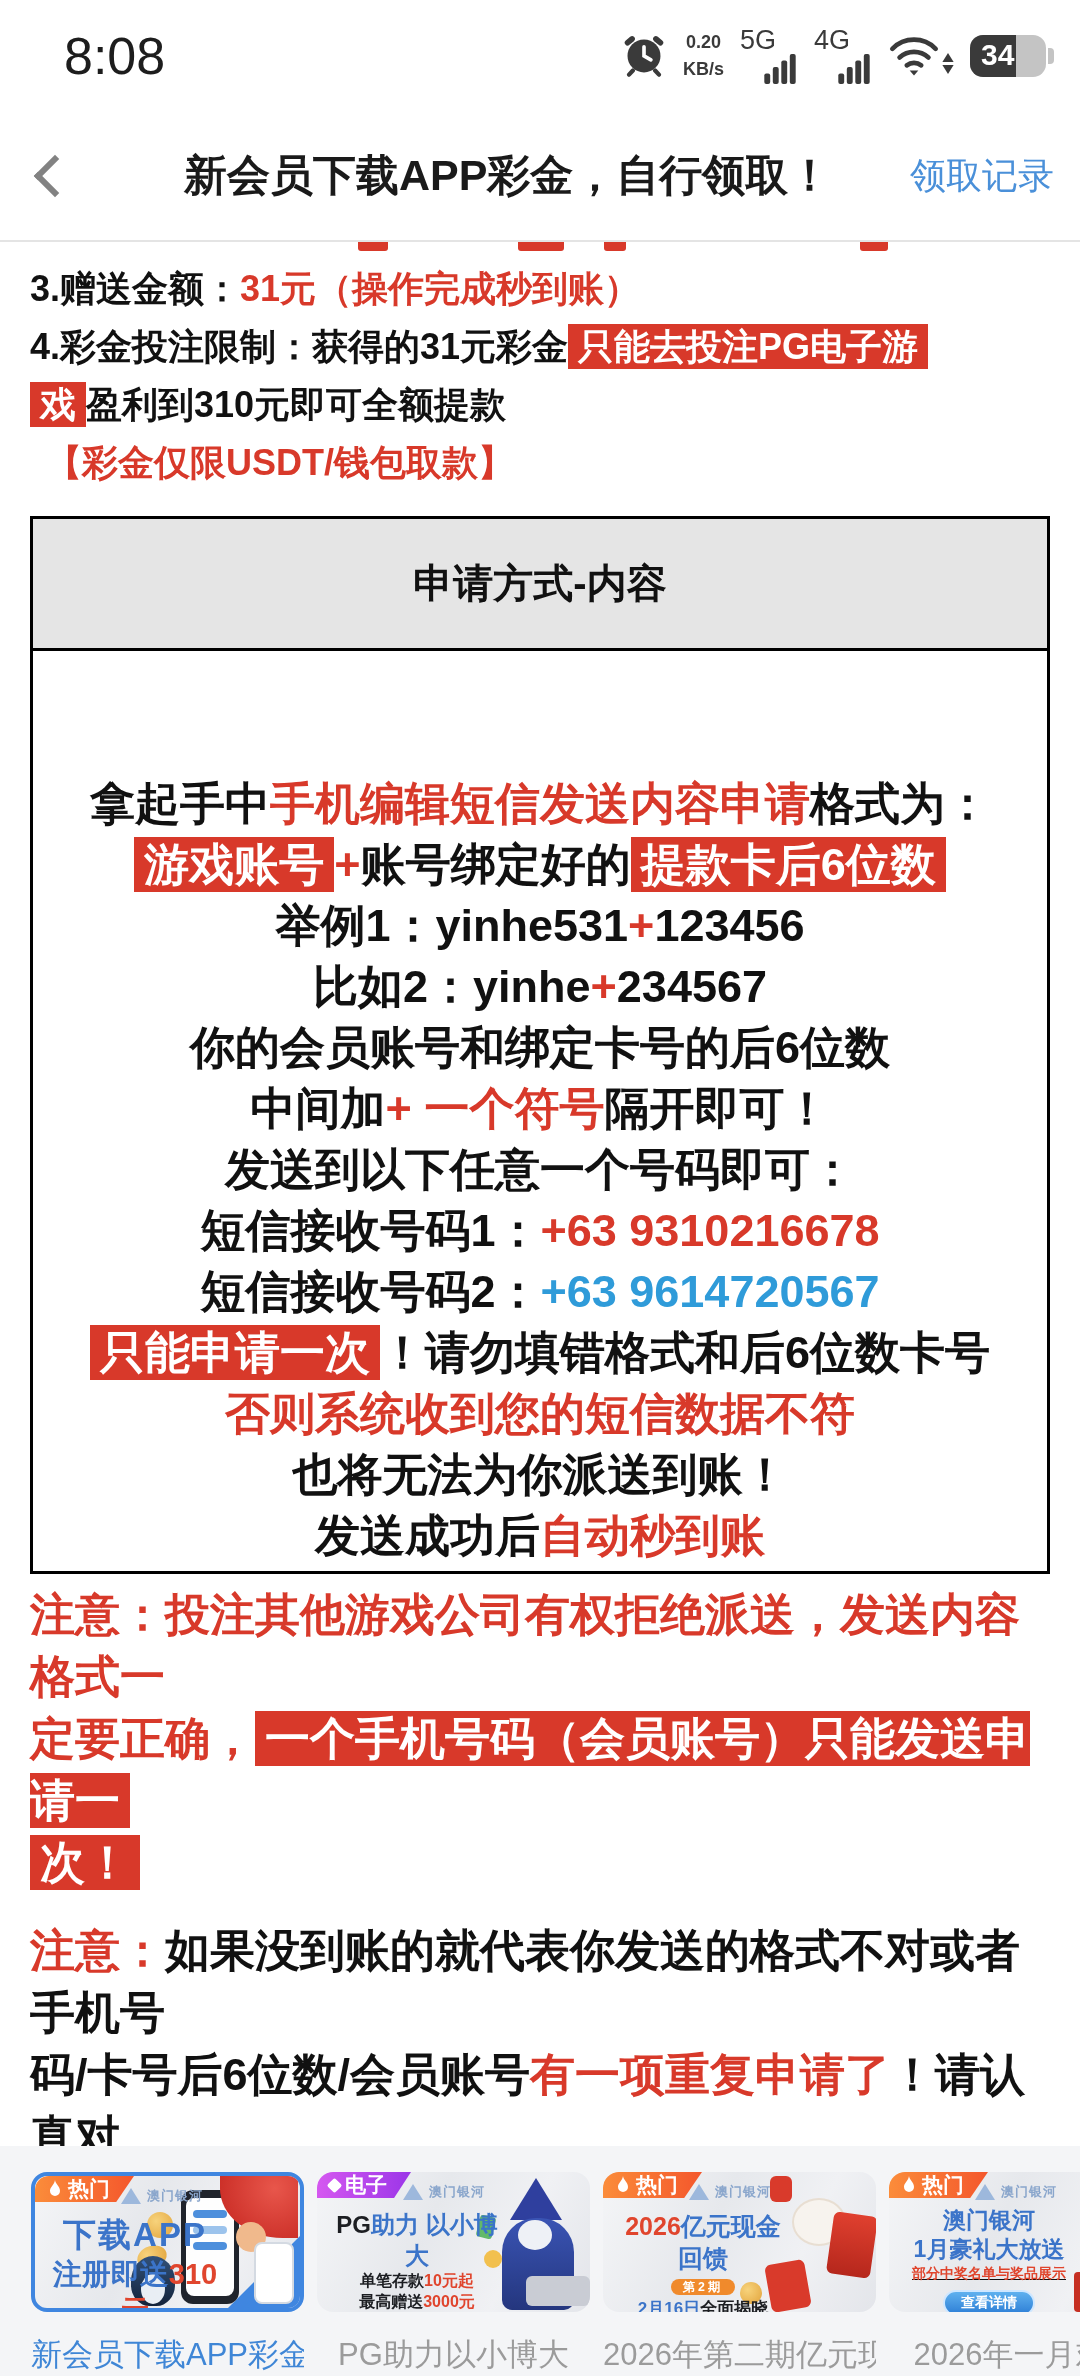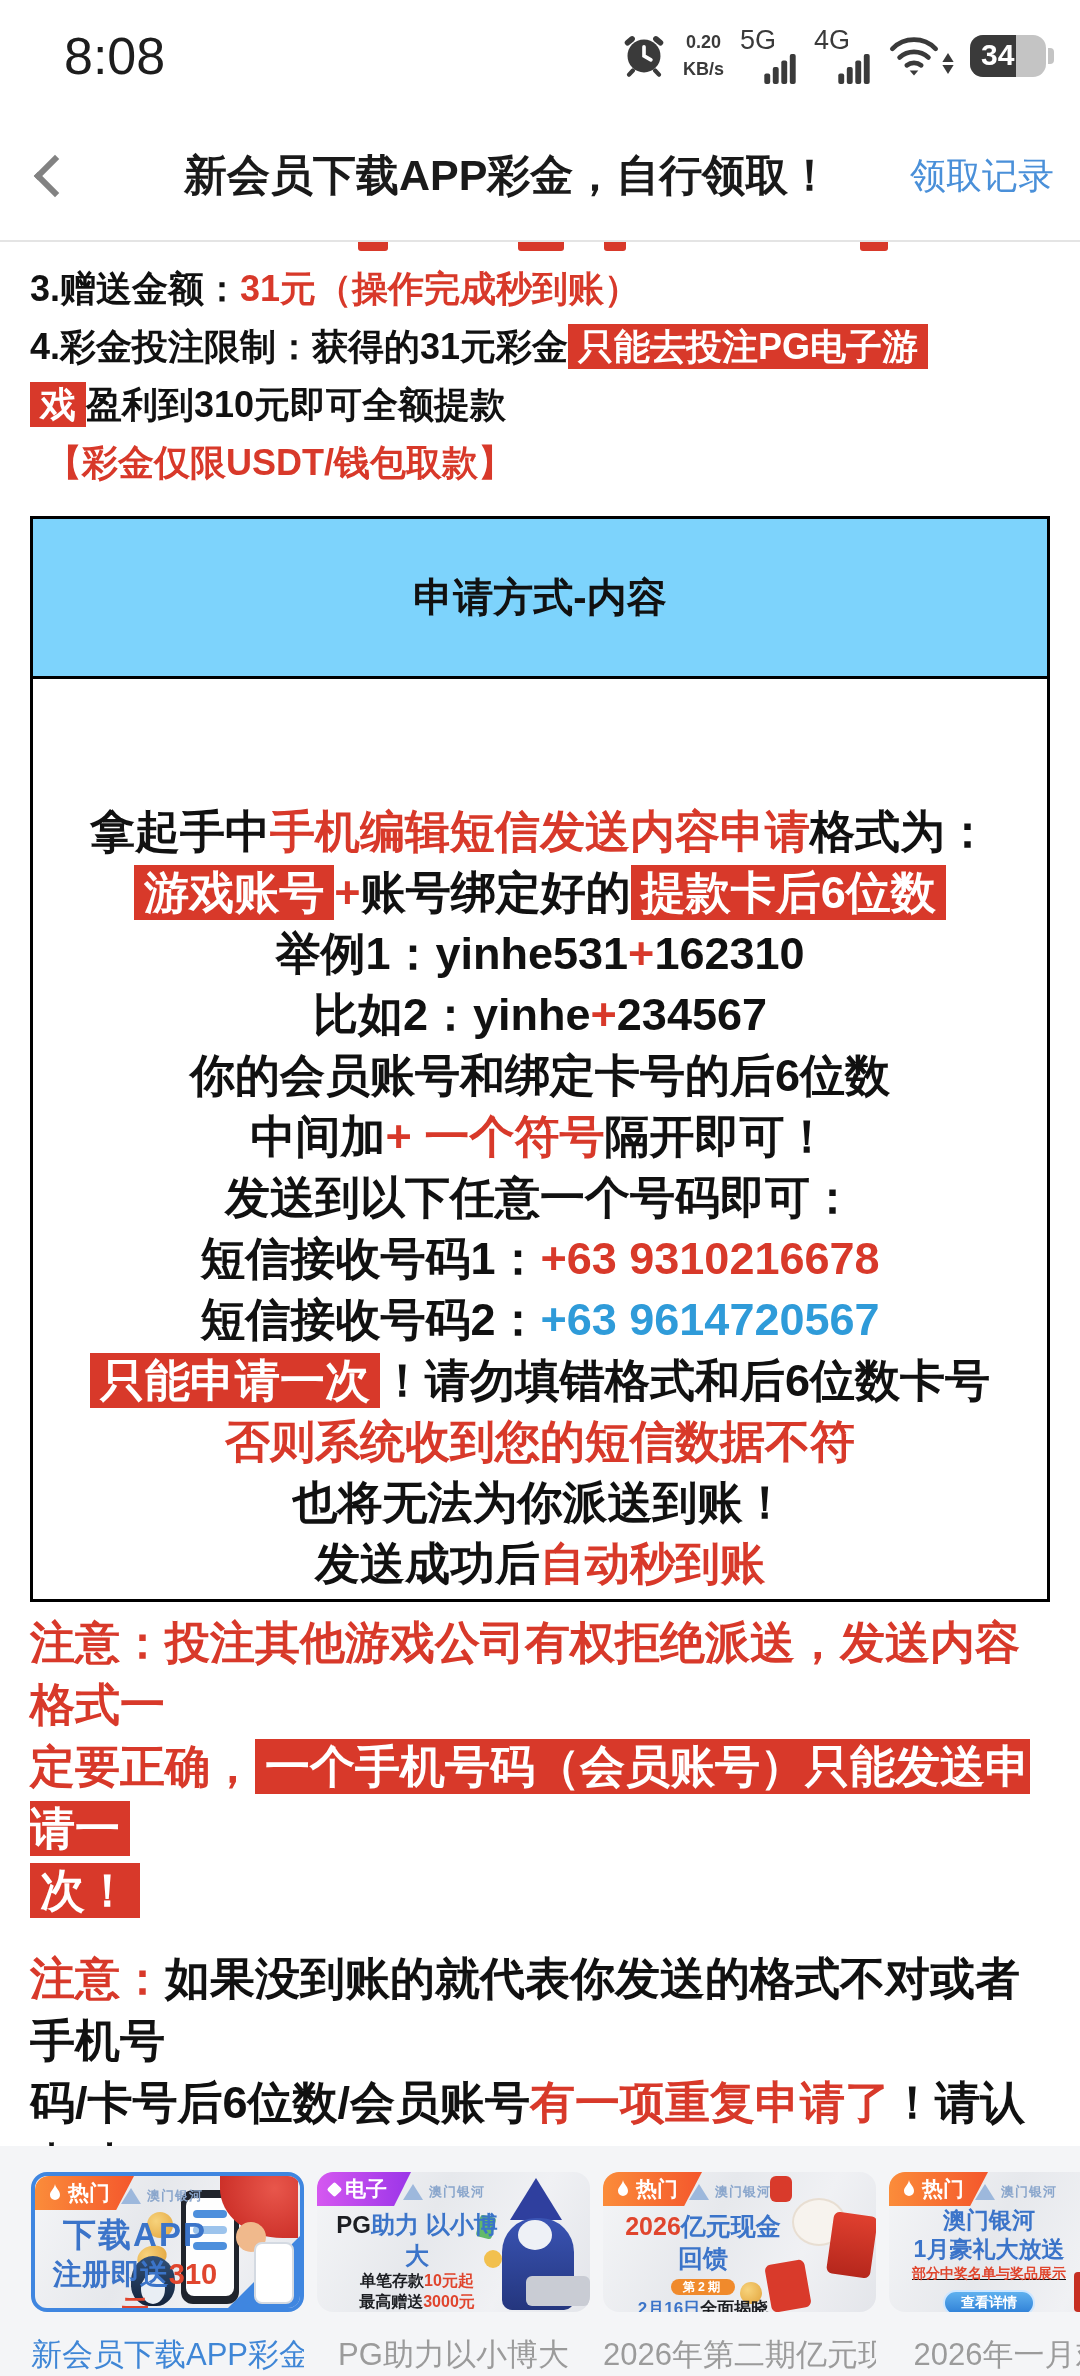--- a/index.html
+++ b/index.html
@@ -39,37 +39,37 @@
   .seg.r  { color:#d8392a; }
   .seg.b  { color:#2f9bd9; }
   .seg.hl { color:#fff; background:#d8392a; padding:2px 10px; }
   .seg.bb { color:#3b74c9; }
   .seg.rb { color:#e0452d; }
   .seg.kb { color:#1c1e22; }
   .seg.op { background:#f08a2c; color:#fff; border-radius:14px; padding:1px 12px; font-size:0.82em; letter-spacing:3px; }
   .intro { padding:4px 30px 0 30px; }
   
   .apply-table { margin:24px 30px 0 30px; border:3px solid #000; }
-  .apply-table .tbl-header { background:#7dd3fc; border-bottom:3px solid #000; text-align:center; font-size:40px; font-weight:700; padding:51px 0; color:#111; }
+  .apply-table .tbl-header { background:#e5e5e5; border-bottom:3px solid #000; text-align:center; font-size:40px; font-weight:700; padding:37px 0; color:#111; }
   .apply-table .tbl-body { height:920px; padding:122px 18px 0 18px; text-align:center; overflow:hidden; }
   .apply-table .tbl-body .rich-line { font-size:45px; line-height:61px; }
   
   .notes { padding:10px 30px 0 30px; }
   .note { margin-bottom:26px; }
   .note .rich-line { font-size:45px; line-height:62px; }
   
   .footer { position:absolute; left:0; right:0; top:2146px; bottom:0; background:#f4f5f7; }
   .cards { display:flex; gap:13px; padding:26px 0 0 31px; overflow:hidden; }
   .card { width:273px; flex:none; }
   .banner { position:relative; width:273px; height:140px; border-radius:16px; overflow:hidden;
     background:linear-gradient(115deg,#f4f5f7 0%,#e6e8ec 40%,#f0f1f4 70%,#e3e5ea 100%); }
   .card.selected .banner { border:4px solid #3f86e0; }
   .check-corner { position:absolute; right:0; bottom:0; width:0; height:0; border-left:72px solid transparent; border-bottom:72px solid #3f86e0; }
   .check-mark { position:absolute; right:7px; bottom:2px; color:#fff; font-size:36px; font-weight:700; z-index:5; }
-  .badge { position:absolute; top:0; left:0; z-index:4; height:34px; display:flex; align-items:center; gap:5px;
+  .badge { position:absolute; top:0; left:0; z-index:4; height:26px; display:flex; align-items:center; gap:5px;
     padding:0 24px 0 12px; color:#fff; font-size:21px; font-weight:700;
     border-top-left-radius:14px; clip-path:polygon(0 0,100% 0,82% 100%,0 100%);
     background:linear-gradient(90deg,#fb8c3a,#f4572c); }
   .badge.electronic { background:linear-gradient(90deg,#d558f0,#9b35e8); }
   .badge-diamond { width:11px; height:11px; background:#fff; transform:rotate(45deg); border-radius:2px; }
   .logo { position:absolute; top:11px; left:86px; display:flex; align-items:center; gap:6px; z-index:3; }
   .logo-tri { width:0; height:0; border-left:10px solid transparent; border-right:10px solid transparent; border-bottom:16px solid #9db8dc; }
   .logo-text { font-size:13px; font-weight:700; color:#8aa6cc; letter-spacing:1px; }
   .banner-content { position:absolute; left:10px; top:38px; z-index:3; display:flex; flex-direction:column; align-items:center; width:180px; }
   .banner-lines .rich-line { line-height:1.28; font-weight:700; text-align:center; }
@@ -172,21 +172,21 @@
       <div class="rich-line"><span class="seg k">4.彩金投注限制：获得的31元彩金</span><span class="seg hl">只能去投注PG电子游</span></div>
       <div class="rich-line"><span class="seg hl">戏</span><span class="seg k">盈利到310元即可全额提款</span></div>
       <div class="rich-line indent"><span class="seg r">【彩金仅限USDT/钱包取款】</span></div>
     </div>
 
   <div class="apply-table">
     <div class="tbl-header">申请方式-内容</div>
     <div class="tbl-body">
         <div class="rich-line"><span class="seg k">拿起手中</span><span class="seg r">手机编辑短信发送内容申请</span><span class="seg k">格式为：</span></div>
         <div class="rich-line"><span class="seg hl">游戏账号</span><span class="seg r">+</span><span class="seg k">账号绑定好的</span><span class="seg hl">提款卡后6位数</span></div>
-        <div class="rich-line"><span class="seg k">举例1：yinhe531</span><span class="seg r">+</span><span class="seg k">162310</span></div>
+        <div class="rich-line"><span class="seg k">举例1：yinhe531</span><span class="seg r">+</span><span class="seg k">123456</span></div>
         <div class="rich-line"><span class="seg k">比如2：yinhe</span><span class="seg r">+</span><span class="seg k">234567</span></div>
         <div class="rich-line"><span class="seg k">你的会员账号和绑定卡号的后6位数</span></div>
         <div class="rich-line"><span class="seg k">中间加</span><span class="seg r">+ 一个符号</span><span class="seg k">隔开即可！</span></div>
         <div class="rich-line"><span class="seg k">发送到以下任意一个号码即可：</span></div>
         <div class="rich-line"><span class="seg k">短信接收号码1：</span><span class="seg r">+63 9310216678</span></div>
         <div class="rich-line"><span class="seg k">短信接收号码2：</span><span class="seg b">+63 9614720567</span></div>
         <div class="rich-line"><span class="seg hl">只能申请一次</span><span class="seg k">！请勿填错格式和后6位数卡号</span></div>
         <div class="rich-line"><span class="seg r">否则系统收到您的短信数据不符</span></div>
         <div class="rich-line"><span class="seg k">也将无法为你派送到账！</span></div>
         <div class="rich-line"><span class="seg k">发送成功后</span><span class="seg r">自动秒到账</span></div>

